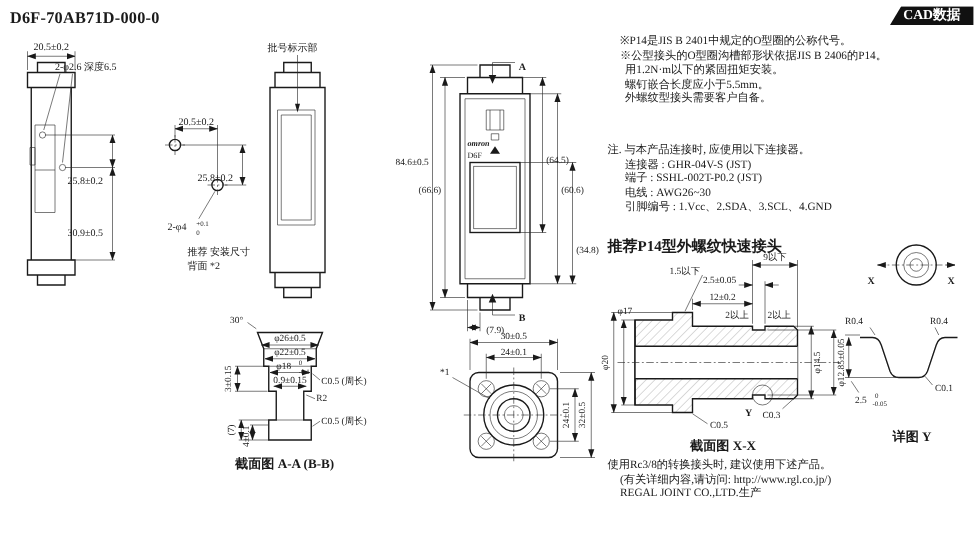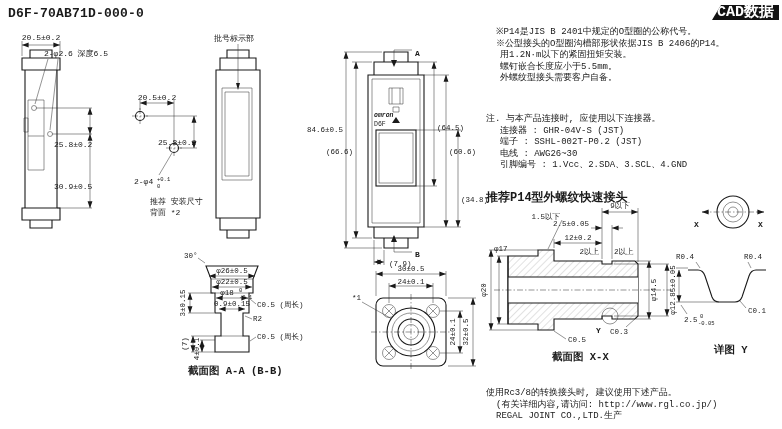--- a/index.html
+++ b/index.html
@@ -1,27 +1,27 @@
 <!DOCTYPE html>
 <html><head>
 <meta charset="utf-8">
 <style>
   *{margin:0;padding:0;box-sizing:border-box}
   html,body{background:#ffffff}
   .page{position:relative;width:782px;height:429px;background:#fff;
-        font-family:Liberation Mono, monospace;color:#1a1a1a;overflow:hidden}
+        font-family:Liberation Serif, serif;color:#1a1a1a;overflow:hidden}
   .title{position:absolute;left:8px;top:6px;font-size:13px;font-weight:700;letter-spacing:.2px}
   .badge{position:absolute;left:712px;top:5px;width:67px;height:15px;background:#111;color:#fff;
-         font-size:15px;font-weight:700;text-align:center;line-height:15px;
+         font-size:11px;font-weight:700;text-align:center;line-height:15px;
          clip-path:polygon(9px 0,100% 0,100% 100%,0 100%)}
   svg.draw{position:absolute;left:0;top:0}
   .notes-block,.conn-block,.footer-block{position:absolute;left:486px;width:292px}
   .notes-block{top:27px}
   .conn-block{top:114px}
-  .footer-block{top:388px}
+  .footer-block{top:366px}
   .nline{font-size:9px;line-height:11.6px;white-space:nowrap}
   .ind1{padding-left:10px}
   .ind2{padding-left:14px}
   .p14-heading{position:absolute;left:486px;top:189px;font-size:12px;font-weight:700;white-space:nowrap}
   svg text{fill:#1a1a1a}
   .t5{font-size:5.5px}.t6{font-size:6.5px}
   .t6b{font-size:6.5px;font-weight:700;font-style:italic}
   .t7{font-size:7.5px}.t8{font-size:8px}
   .t8b{font-size:8px;font-weight:700}
   .cap{font-size:10.5px;font-weight:700}

